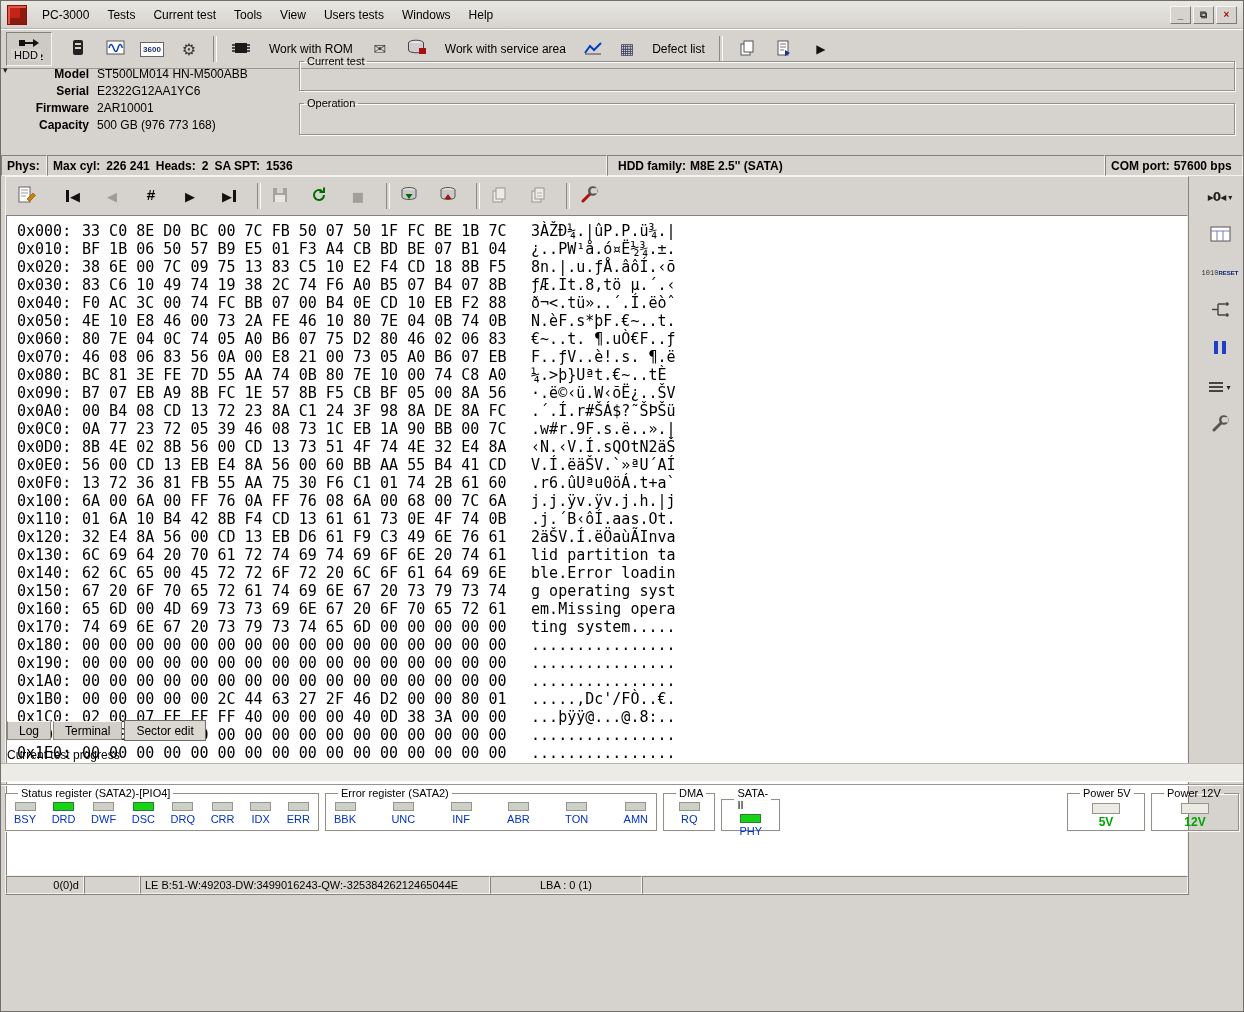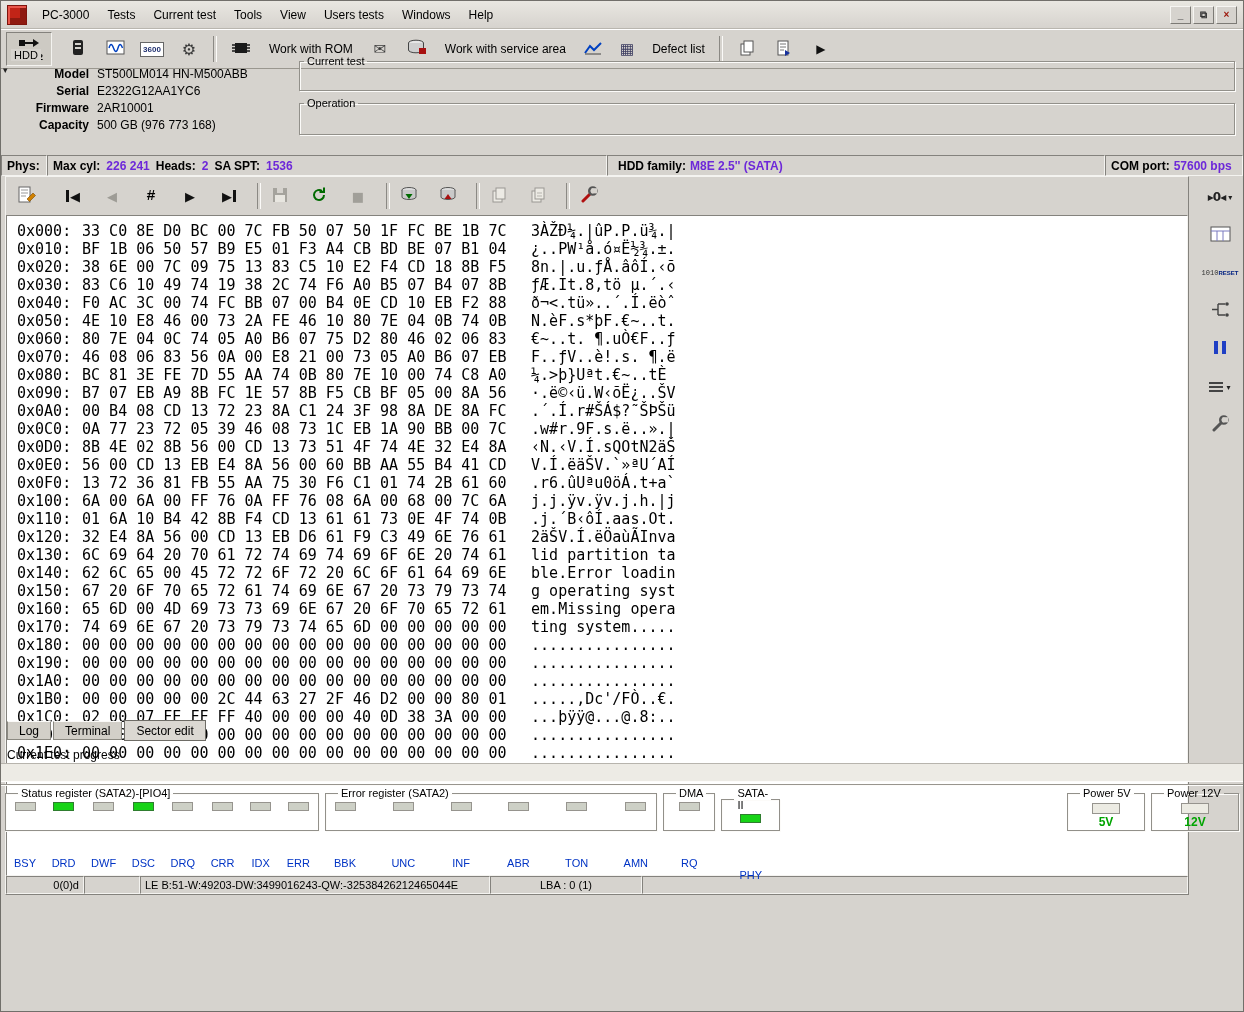--- a/index.html
+++ b/index.html
@@ -47,21 +47,21 @@
   fieldset{margin:0;padding:0;border:1px solid #92908a;box-shadow:1px 1px 0 #fcfbf9, inset 1px 1px 0 #fcfbf9;}
   legend{font-size:11px;padding:0 3px;margin-left:4px;}
   .grp-current{position:absolute;left:298px;right:8px;top:2px;height:36px;box-sizing:border-box;}
   .grp-current .grp-content{font-size:11px;padding:3px 0 0 8px;}
   .grp-operation{position:absolute;left:298px;right:8px;top:44px;height:38px;box-sizing:border-box;}
 
   
   .physbar{position:absolute;top:154px;left:0;right:0;height:21px;display:flex;font-weight:bold;}
   .pcell{border:1px solid;border-color:#84827d #f4f3f0 #f4f3f0 #84827d;height:21px;box-sizing:border-box;
          display:flex;align-items:center;padding:0 5px;gap:4px;white-space:nowrap;overflow:hidden;}
-  .pcell .val{color:#6d28d9;}
+  .pcell .val{color:#000000;}
   .pc1{width:46px;}
   .pc2{width:560px;gap:6px;}
   .pc3{flex:1;padding-left:10px;}
   .pc4{width:138px;}
 
   
   .workarea{position:absolute;top:175px;left:0;right:0;height:719px;}
   .hexpanel{position:absolute;left:4px;top:0;width:1184px;height:719px;
             border:1px solid;border-color:#f4f3f0 #84827d #84827d #f4f3f0;box-sizing:border-box;background:#d6d3ce;}
   .hextoolbar{position:absolute;top:0;left:0;right:0;height:38px;display:flex;align-items:center;padding:0 6px;box-sizing:border-box;}
@@ -118,21 +118,21 @@
   .bottom{position:absolute;top:786px;left:4px;right:4px;height:46px;display:flex;gap:6px;}
   .bottom fieldset{height:44px;box-sizing:border-box;padding:1px 8px 0;}
   .fs-status{width:314px;}
   .fs-error{width:332px;}
   .fs-dma{width:46px;padding:1px 4px 0;}
   .fs-sata{width:58px;padding:1px 4px 0;}
   .fs-p5{width:78px;margin-left:auto;}
   .fs-p12{width:88px;}
   .ledrow{display:flex;justify-content:space-between;align-items:flex-start;}
   .ledrow.center{justify-content:center;gap:4px;}
-  .ledcell{display:flex;flex-direction:column;align-items:center;gap:44px;}
+  .ledcell{display:flex;flex-direction:column;align-items:center;}
   .led{width:21px;height:9px;background:#cdd0c6;border:1px solid #96948e;box-sizing:border-box;margin-top:2px;}
   .led.on{background:#17d317;border-color:#2f7d2f;}
   .ledlabel{font-size:11px;color:#0033c4;margin-top:2px;}
   .powerled{width:26px;height:9px;background:#ecebe3;border:1px solid #96948e;margin:3px auto 1px;}
   .powerval{text-align:center;color:#00a400;font-size:12px;font-weight:bold;}
 </style>
 </head>
 <body>
 
 <div class="window">

